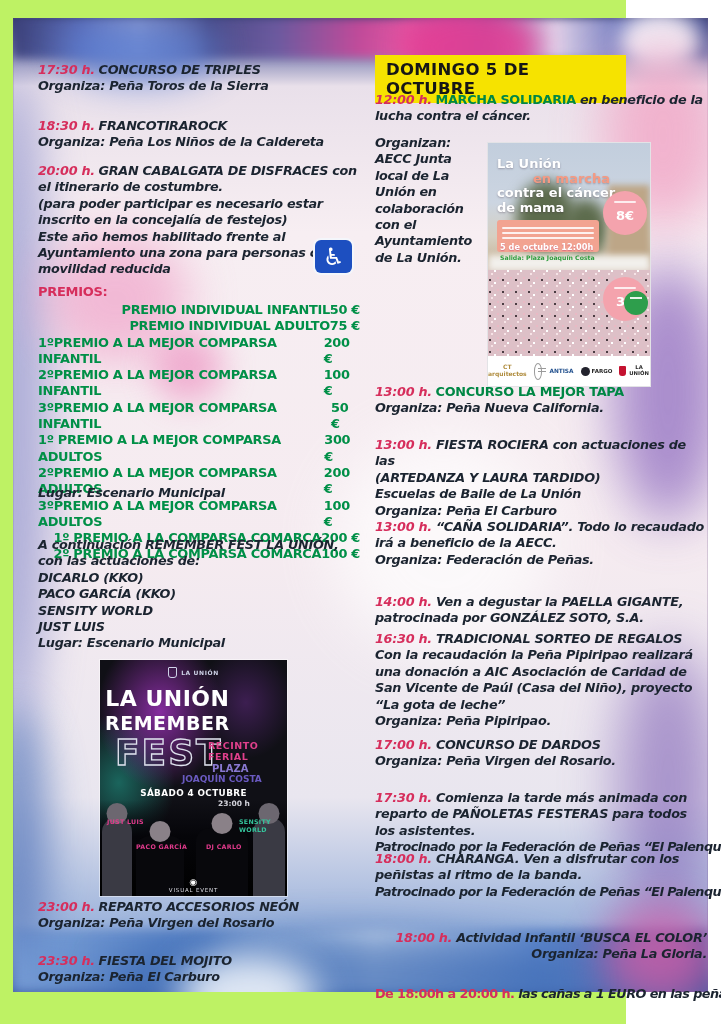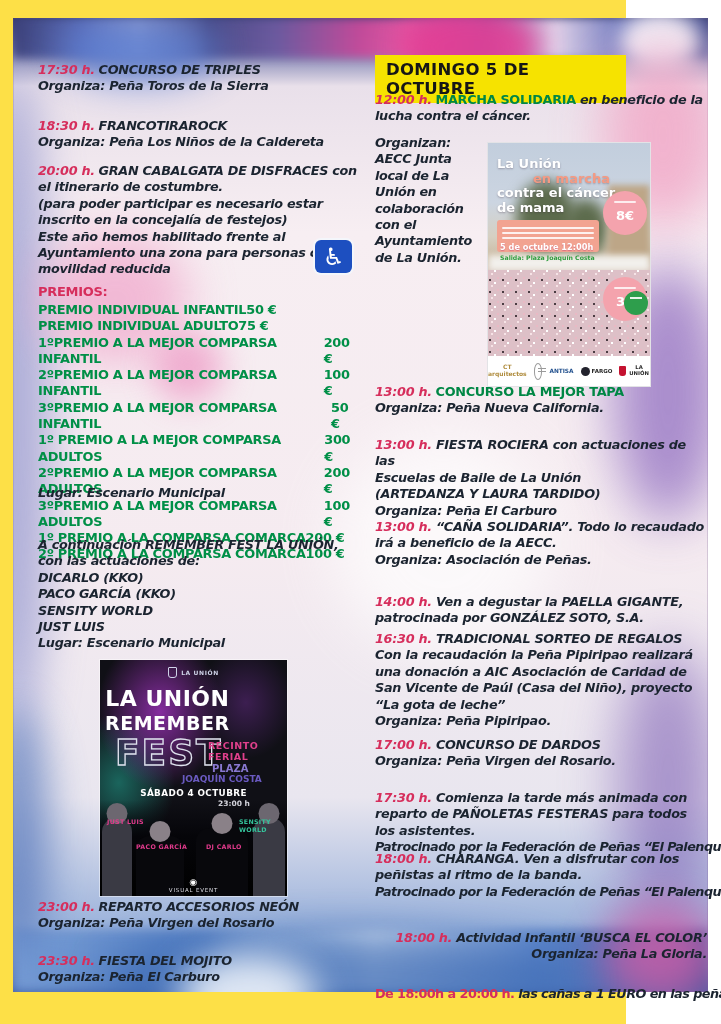--- a/index.html
+++ b/index.html
@@ -1,37 +1,37 @@
 <!DOCTYPE html>
 <html><head>
 <meta charset="utf-8">
 <style>
   html,body{margin:0;padding:0;}
   body{width:721px;height:1024px;font-family:"DejaVu Sans",sans-serif;background:#ffffff;overflow:hidden;}
-  .page{position:relative;width:626px;height:1024px;background:#fde047;}
+  .page{position:relative;width:626px;height:1024px;background:#bef264;}
   .canvas{position:absolute;left:13px;top:18px;width:695px;height:974px;overflow:hidden;
     background:linear-gradient(180deg,#343a6e 0%,#6b72a8 3%,#e9e0ea 7%,#f7eef2 22%,#f5ebf0 55%,#e9e6ef 80%,#9db4dc 93%,#3c5ea6 100%);
     box-shadow:inset 0 0 0 1px rgba(120,90,140,.25);}
   .bk{position:absolute;border-radius:50%;filter:blur(18px);}
   .topband{position:absolute;left:0;top:0;width:100%;height:40px;filter:blur(5px);opacity:.95;
     background:linear-gradient(90deg,#3a3f78 0%,#5d6db8 10%,#9aa0cf 18%,#4a4a86 28%,#6d5aa0 38%,#c84a9a 50%,#e85aa6 57%,#8a6ab0 68%,#ead9ee 78%,#6a78c0 88%,#3f4c90 100%);}
   .botband{position:absolute;left:0;bottom:0;width:100%;height:62px;filter:blur(6px);opacity:.92;
     background:linear-gradient(90deg,#7aa0d8 0%,#4a78c0 28%,#e8f1fb 52%,#5c86cc 75%,#2e4f98 100%);}
 
   .blk{position:absolute;width:332px;color:#1b2430;font-size:12.8px;line-height:1.28;letter-spacing:-0.3px;}
   .blk p{margin:0;}
   .it{font-style:italic;font-weight:700;}
   .time{color:#d62e5c;font-weight:800;font-style:italic;}
   .gtitle{color:#008745;font-weight:700;font-style:normal;}
   .tight{white-space:nowrap;letter-spacing:-0.55px;}
 
   .yellow-hd{position:absolute;left:375px;top:55px;background:#f6e300;color:#161616;
     font-weight:800;font-size:16.5px;letter-spacing:.3px;padding:5px 19px 5px 11px;}
 
-  .prem-row{display:flex;justify-content:flex-start;color:#008f47;font-weight:800;
+  .prem-row{display:flex;justify-content:flex-end;color:#008f47;font-weight:800;
     font-size:12.9px;line-height:16.3px;letter-spacing:-0.3px;}
   .prem-label{color:#d62e5c;font-weight:800;font-size:13px;}
 
   .wheel{position:absolute;left:315px;top:240px;width:37px;height:33px;background:#1d4fc0;border-radius:6px;
     box-shadow:0 0 0 2px #f4f6fb;display:flex;align-items:center;justify-content:center;color:#fff;font-size:24px;line-height:1;}
 
   
   .fest{position:absolute;left:100px;top:660px;width:187px;height:236px;background:#101016;overflow:hidden;
     box-shadow:0 0 0 1px rgba(255,255,255,.45);}
   .fest-bg{position:absolute;inset:0;
@@ -296,28 +296,28 @@
     </div>
   </div>
 
   <div class="blk" style="left:375px;top:384px;">
     <p><span class="time">13:00 h.</span> <span class="gtitle">CONCURSO LA MEJOR TAPA</span></p>
     <p class="it">Organiza: Peña Nueva California.</p>
   </div>
 
   <div class="blk" style="left:375px;top:437px;">
     <p><span class="time">13:00 h.</span><span class="it"> FIESTA ROCIERA con actuaciones de las</span></p>
+    <p class="it">(ARTEDANZA Y LAURA TARDIDO)</p>
     <p class="it">Escuelas de Baile de La Unión</p>
-    <p class="it">(ARTEDANZA Y LAURA TARDIDO)</p>
     <p class="it">Organiza: Peña El Carburo</p>
   </div>
 
   <div class="blk" style="left:375px;top:519px;">
     <p><span class="time">13:00 h.</span><span class="it"> “CAÑA SOLIDARIA”. Todo lo recaudado irá a beneficio de la AECC.</span></p>
-    <p class="it">Organiza: Asociación de Peñas.</p>
+    <p class="it">Organiza: Federación de Peñas.</p>
   </div>
 
   <div class="blk" style="left:375px;top:594px;">
     <p><span class="time">14:00 h.</span><span class="it"> Ven a degustar la PAELLA GIGANTE, patrocinada por GONZÁLEZ SOTO, S.A.</span></p>
   </div>
 
   <div class="blk" style="left:375px;top:631px;">
     <p><span class="time">16:30 h.</span><span class="it"> TRADICIONAL SORTEO DE REGALOS</span></p>
     <p class="it">Con la recaudación la Peña Pipiripao realizará una donación a AIC Asociación de Caridad de San Vicente de Paúl (Casa del Niño), proyecto “La gota de leche”</p>
     <p class="it">Organiza: Peña Pipiripao.</p>

